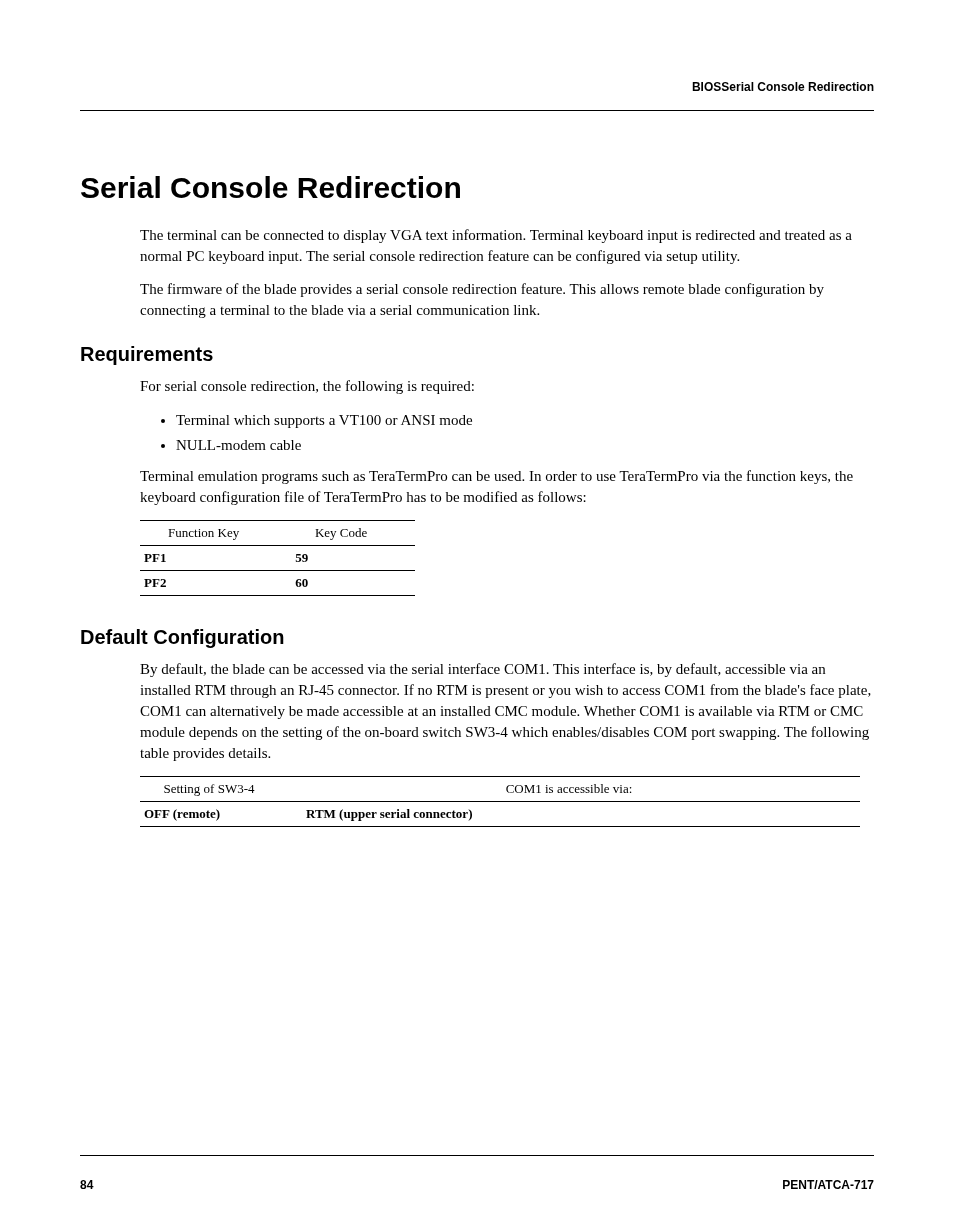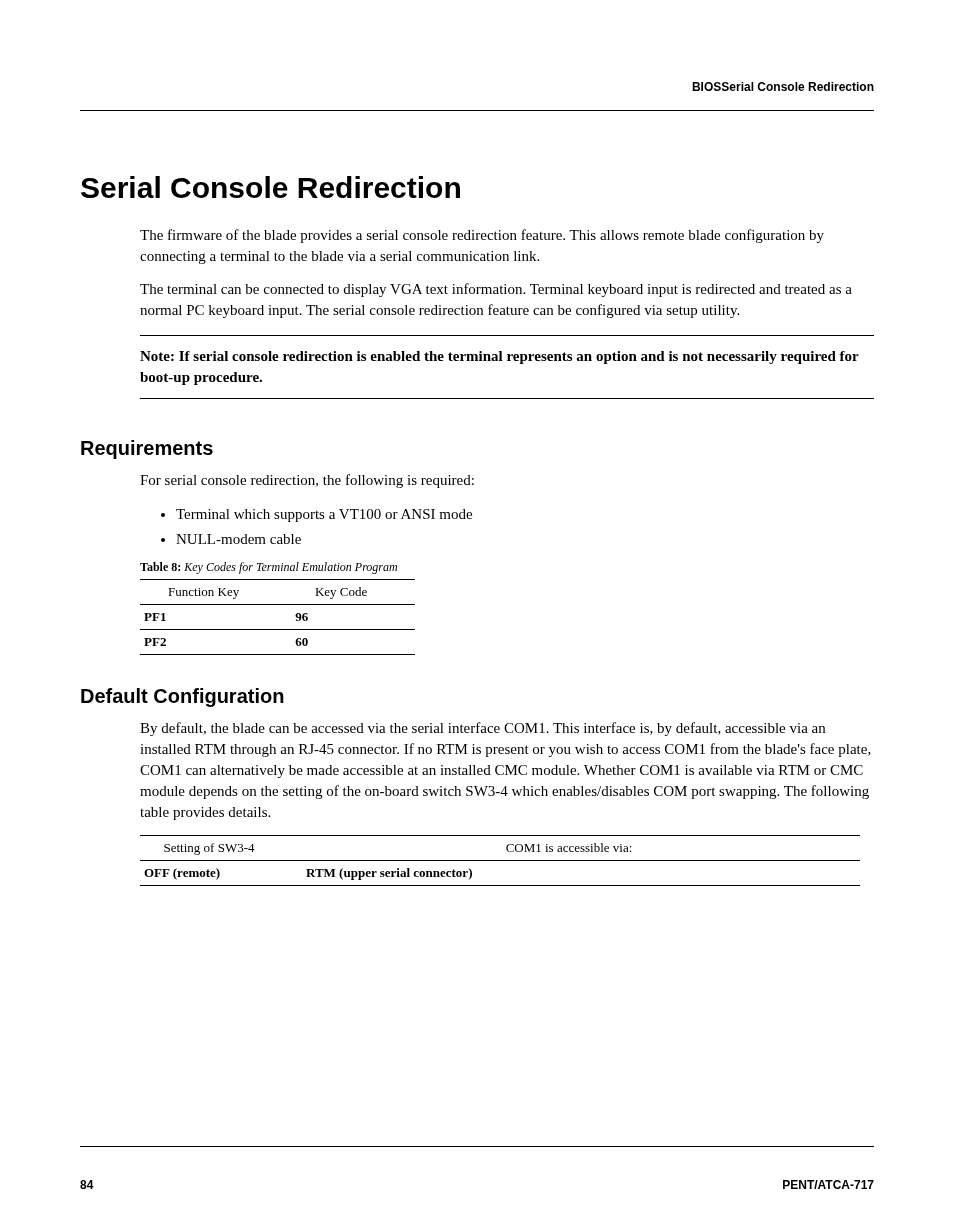--- a/index.html
+++ b/index.html
@@ -103,69 +103,64 @@
     width: 720px;
   }
   .wide-table th:first-child,
   .wide-table td:first-child {
     width: 130px;
     margin-left: 23px;
   }
   .footer {
     margin-top: auto;
     border-top: 1.5px solid #000;
-    padding-top: 31px;
+    padding-top: 22px;
     display: flex;
     justify-content: space-between;
     font-family: Arial, Helvetica, sans-serif;
     font-weight: bold;
     font-size: 12px;
   }
 </style>
 </head>
 <body>
 
 <div class="page">
 
   <div class="header-row">
     <span>BIOS</span>
     <span>Serial Console Redirection</span>
   </div>
 
   <h1>Serial Console Redirection</h1>
 
   <div class="indent">
+    <p>The terminal can be connected to display VGA text information. Terminal keyboard input is redirected and treated as a normal PC keyboard input. The serial console redirection feature can be configured via setup utility.</p>
     <p>The firmware of the blade provides a serial console redirection feature. This allows remote blade configuration by connecting a terminal to the blade via a serial communication link.</p>
-    <p>The terminal can be connected to display VGA text information. Terminal keyboard input is redirected and treated as a normal PC keyboard input. The serial console redirection feature can be configured via setup utility.</p>
-    <div class="note-box">
-      <p>Note:  If serial console redirection is enabled the terminal represents an option and is not necessarily required for boot-up procedure.</p>
-    </div>
   </div>
 
   <h2>Requirements</h2>
   <div class="indent">
     <p>For serial console redirection, the following is required:</p>
     <ul>
       <li>Terminal which supports a VT100 or ANSI mode</li>
       <li>NULL-modem cable</li>
     </ul>
-    <div class="table-caption">
-      <span class="bold">Table 8:</span><span class="italic"> Key Codes for Terminal Emulation Program</span>
-    </div>
+    <p>Terminal emulation programs such as TeraTermPro can be used. In order to use TeraTermPro via the function keys, the keyboard configuration file of TeraTermPro has to be modified as follows:</p>
     <table class="small-table">
       <thead>
         <tr>
           <th>Function Key</th>
           <th>Key Code</th>
         </tr>
       </thead>
       <tbody>
         <tr>
           <td>PF1</td>
-          <td>96</td>
+          <td>59</td>
         </tr>
         <tr>
           <td>PF2</td>
           <td>60</td>
         </tr>
       </tbody>
     </table>
   </div>
 
   <h2>Default Configuration</h2>

